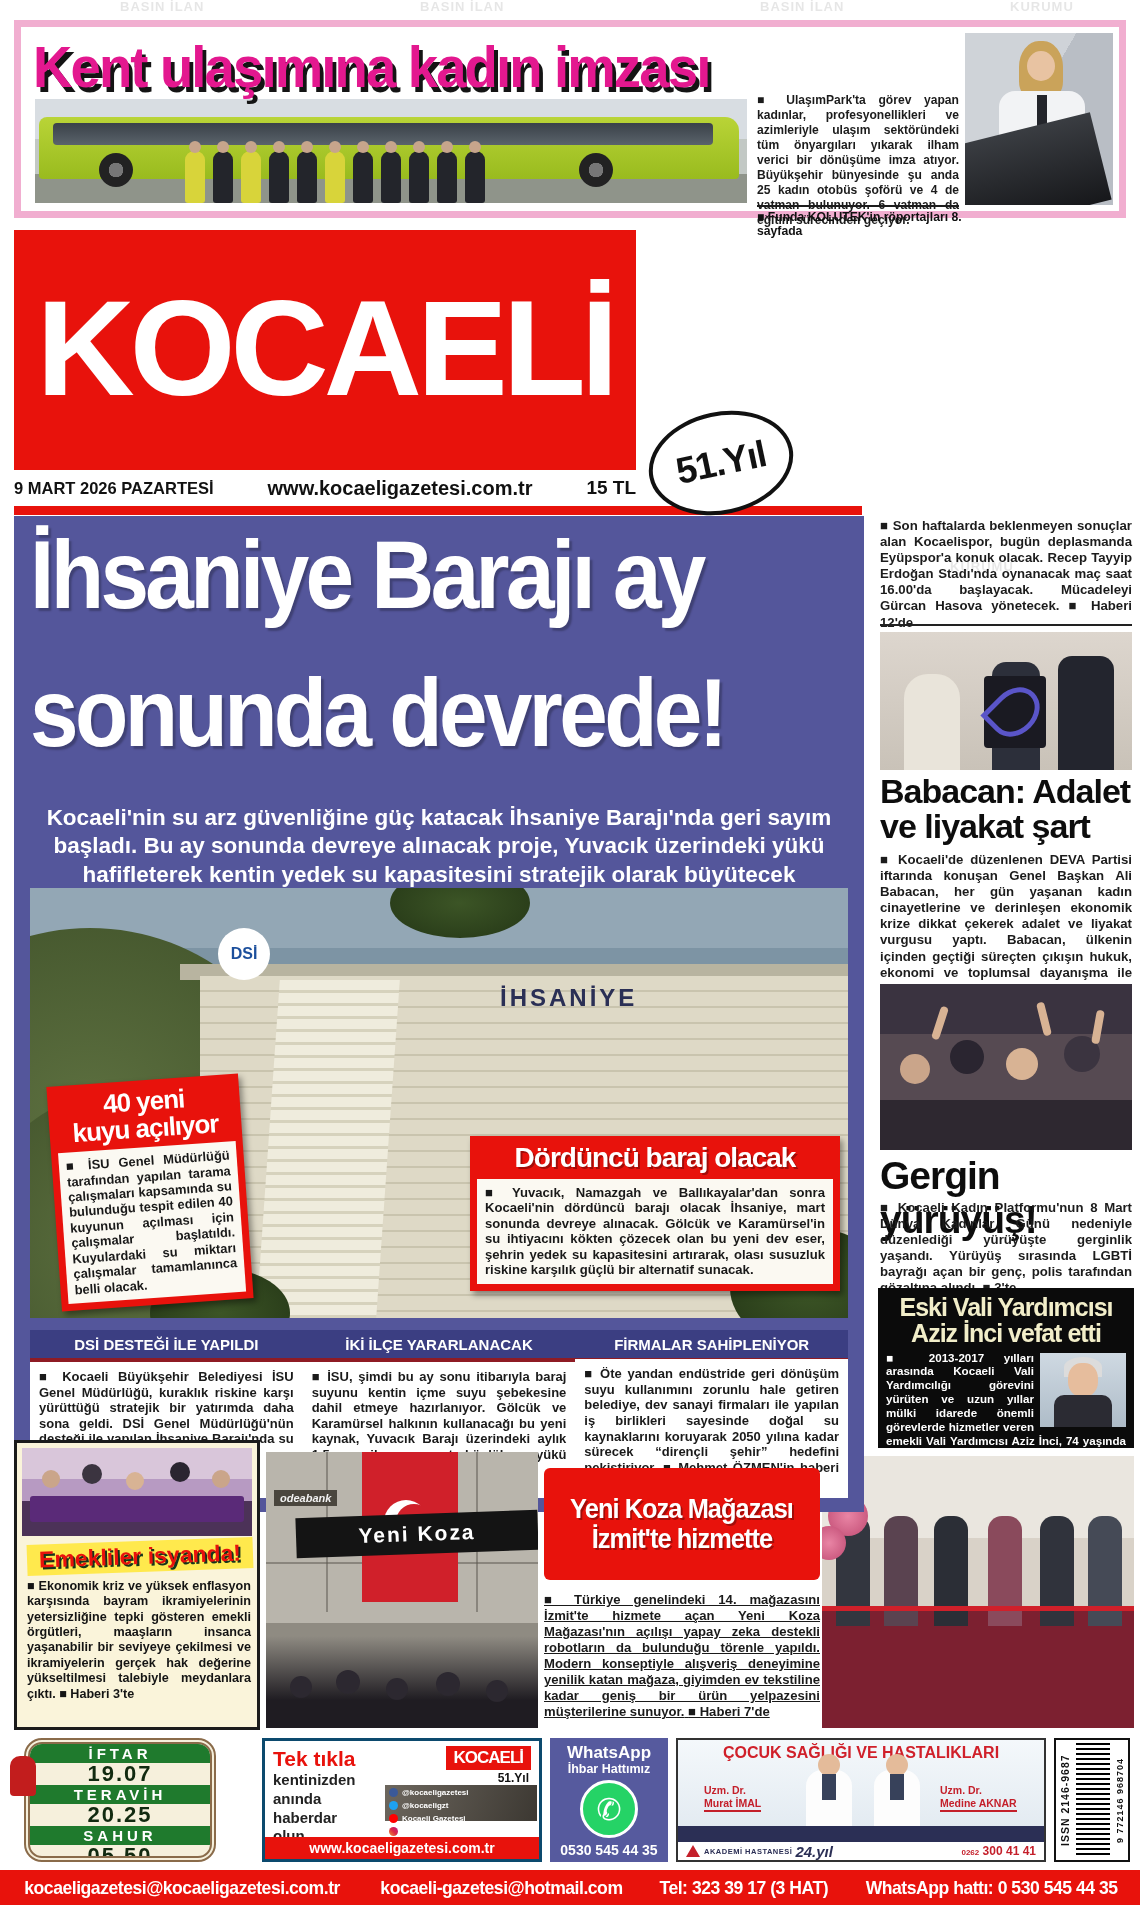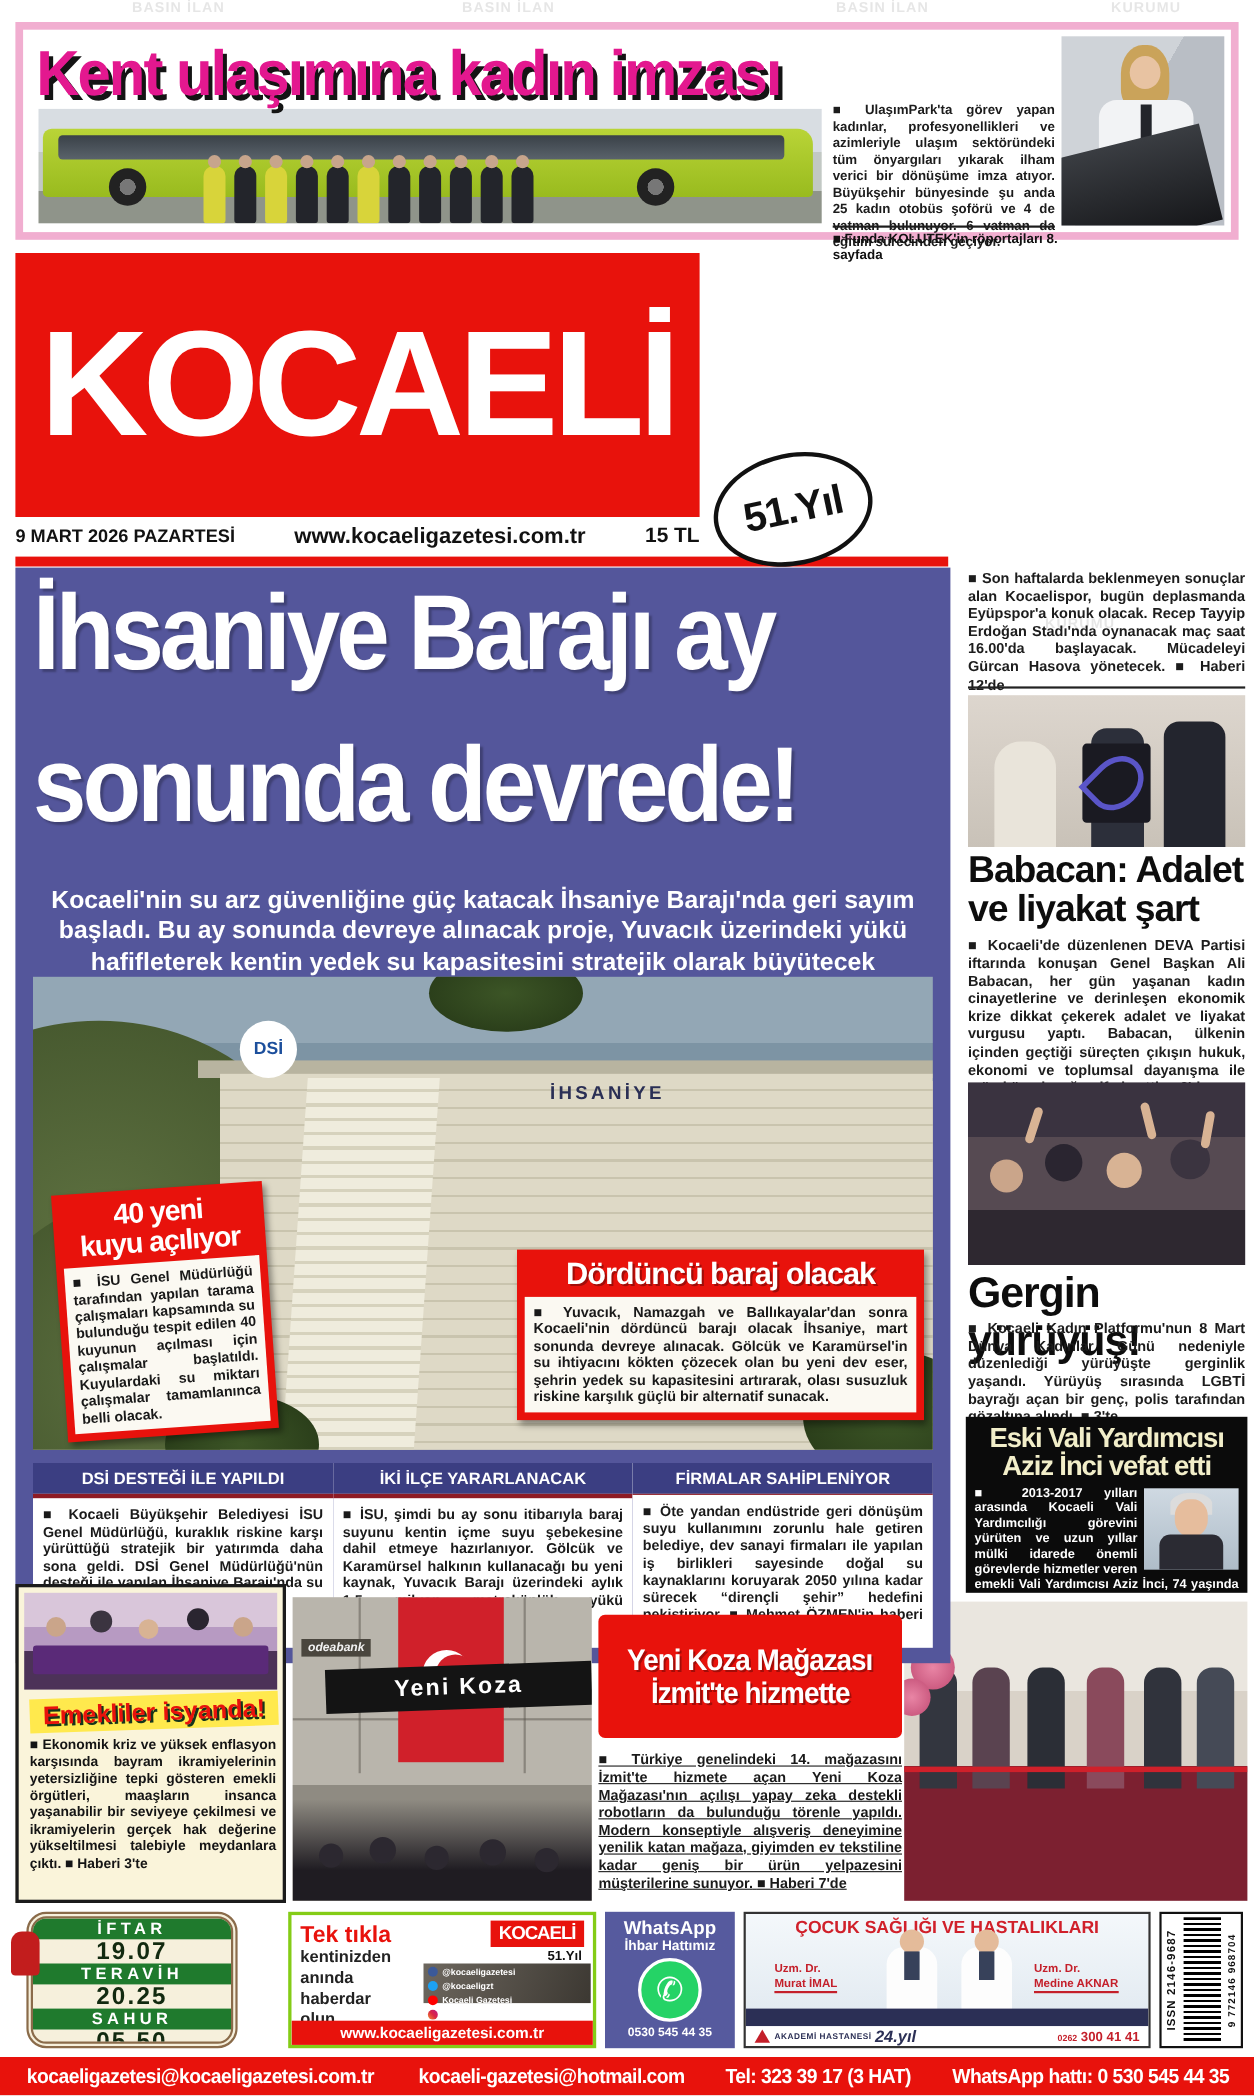--- a/index.html
+++ b/index.html
@@ -85,21 +85,21 @@
   #deck{position:absolute;left:14px;top:288px;width:822px;font-size:22.5px;line-height:1.26;font-weight:800;color:#fff;text-align:center;}
   #dam{left:16px;top:372px;width:818px;height:430px;position:absolute;overflow:hidden;background:linear-gradient(#93a7b5 0 14%,#7d94a4 14% 22%,#cfccba 22% 100%);}
   .hill{position:absolute;background:radial-gradient(#5d7040,#3f5129);border-radius:50%;}
   #dam-face{position:absolute;left:170px;top:88px;width:648px;height:342px;
       background:repeating-linear-gradient(180deg,#ded9c6 0 14px,#c9c4ae 14px 16px);}
   #dam-crest{position:absolute;left:150px;top:76px;width:668px;height:16px;background:#b8b4a0;}
   #spillway{position:absolute;left:238px;top:92px;width:120px;height:338px;
       background:repeating-linear-gradient(180deg,#efecdd 0 10px,#d6d2bd 10px 13px);transform:skewX(-4deg);}
   #dsi-logo{position:absolute;left:188px;top:40px;width:52px;height:52px;background:#fff;border-radius:50%;
       display:flex;align-items:center;justify-content:center;font-weight:900;font-size:16px;color:#1c4f9c;}
-  #dam-label{position:absolute;left:470px;top:96px;font-size:17px;font-weight:800;color:#2a2f55;letter-spacing:3px;}
+  #dam-label{position:absolute;left:470px;top:96px;font-size:24px;font-weight:800;color:#2a2f55;letter-spacing:3px;}
   .bush{position:absolute;background:radial-gradient(#3c5526,#243616);border-radius:50%;}
   
   #kuyu{position:absolute;left:24px;top:192px;width:192px;background:#e8120c;padding:6px 7px 7px;transform:rotate(-4deg);
       box-shadow:3px 4px 6px rgba(0,0,0,.4);box-sizing:border-box;}
   #kuyu-title{color:#fff;font-weight:900;font-size:26px;line-height:1.02;text-align:center;letter-spacing:-1px;margin:2px 0 6px;}
   #kuyu-bodywrap{background:#fbf9f2;padding:6px 7px;}
   #kuyu-body{font-size:12.9px;line-height:1.2;font-weight:600;color:#191919;text-align:justify;}
   
   #baraj{position:absolute;left:440px;top:248px;width:370px;background:#e8120c;padding:5px 7px 7px;
       box-shadow:3px 4px 6px rgba(0,0,0,.4);box-sizing:border-box;}
@@ -136,38 +136,38 @@
       display:flex;flex-direction:column;align-items:center;justify-content:center;}
   .koza-hl{color:#fff;font-weight:900;font-size:27px;line-height:1.12;letter-spacing:-1px;transform:scaleX(.94);text-shadow:2px 2px 0 rgba(0,0,0,.3);white-space:nowrap;}
   #koza-body{left:544px;top:1592px;width:276px;font-size:13.1px;line-height:1.22;font-weight:600;color:#1a1a1a;text-align:justify;text-decoration:underline;}
   #koza-body b{font-weight:800;}
   
   #iftar{left:24px;top:1738px;width:192px;height:124px;background:#f6f0dc;border:6px double #8a6b4a;border-radius:18px;
       box-sizing:border-box;display:flex;flex-direction:column;overflow:hidden;}
   .if-label{background:#1f7a2d;color:#fff;font-weight:900;text-align:center;font-size:15px;letter-spacing:4px;padding:1px 0;}
   .if-num{color:#122a10;font-weight:900;text-align:center;font-size:22px;line-height:1.0;letter-spacing:2px;}
   #iftar-fig{position:absolute;left:10px;top:1756px;width:26px;height:40px;background:#c21d1d;border-radius:10px 10px 4px 4px;z-index:3;}
-  #promo{left:262px;top:1738px;width:280px;height:124px;border:3px solid #84cc16;background:#fff;box-sizing:border-box;overflow:hidden;}
+  #promo{left:262px;top:1738px;width:280px;height:124px;border:3px solid #0c4a6e;background:#fff;box-sizing:border-box;overflow:hidden;}
   #promo-left{position:absolute;left:8px;top:6px;width:110px;}
   #promo-l1{color:#e8120c;font-weight:900;font-size:21px;}
   .promo-l{color:#222;font-weight:700;font-size:15px;line-height:1.25;}
   #promo-logo{position:absolute;right:8px;top:5px;background:#e8120c;color:#fff;font-weight:900;font-size:17px;padding:2px 8px;letter-spacing:-1px;}
   #promo-yil{position:absolute;right:10px;top:30px;font-weight:800;font-size:12px;color:#111;}
   #promo-photo{position:absolute;left:120px;top:44px;width:152px;height:36px;background:linear-gradient(110deg,#6d675e,#3c3832);}
   .soc-row{display:flex;align-items:center;gap:4px;height:12px;margin:1px 0 0 4px;}
   .soc-dot{width:9px;height:9px;border-radius:50%;flex:0 0 auto;}
   .soc-label{color:#fff;font-size:8px;font-weight:600;white-space:nowrap;}
   #promo-web{position:absolute;left:0;bottom:0;width:100%;background:#e8120c;color:#fff;font-weight:800;
       font-size:14px;text-align:center;padding:3px 0;}
   #whatsapp{left:550px;top:1738px;width:118px;height:124px;background:#565a9e;display:flex;flex-direction:column;align-items:center;box-sizing:border-box;padding-top:5px;}
   #wa-1{color:#fff;font-weight:900;font-size:17px;}
   #wa-2{color:#fff;font-weight:800;font-size:12.5px;margin-top:-1px;}
   #wa-icon{width:52px;height:52px;border-radius:50%;background:#25d366;border:3px solid #fff;margin-top:4px;
       display:flex;align-items:center;justify-content:center;color:#fff;font-size:30px;}
-  #wa-num{color:#fff;font-weight:900;font-size:11px;margin-top:4px;letter-spacing:0;}
+  #wa-num{color:#fff;font-weight:900;font-size:14px;margin-top:4px;letter-spacing:0;}
   #clinic{left:676px;top:1738px;width:370px;height:124px;border:2px solid #333;background:linear-gradient(#f4f8fb,#dde6ee);box-sizing:border-box;overflow:hidden;}
   #clinic-title{position:absolute;left:0;top:4px;width:100%;text-align:center;color:#d0202a;font-weight:900;font-size:16px;letter-spacing:0;}
   .doc{position:absolute;top:30px;width:46px;height:64px;background:#fdfdfd;border-radius:16px 16px 0 0;}
   .doc:before{content:"";position:absolute;left:12px;top:-16px;width:22px;height:22px;border-radius:50%;background:#e4bb9a;}
   .doc:after{content:"";position:absolute;left:16px;top:4px;width:14px;height:26px;background:#37415a;}
   .doc-label{position:absolute;width:90px;color:#c41f2a;font-weight:800;font-size:10.5px;line-height:1.25;}
   .doc-label span{border-bottom:2px solid #c41f2a;display:inline-block;}
   #clinic-navy{position:absolute;left:0;bottom:18px;width:100%;height:16px;background:#2b2f55;}
   #clinic-foot{position:absolute;left:0;bottom:0;width:100%;height:18px;background:#fff;display:flex;align-items:center;justify-content:space-between;padding:0 8px;box-sizing:border-box;}
   #ak-tri{width:0;height:0;border-left:7px solid transparent;border-right:7px solid transparent;border-bottom:12px solid #c41f2a;margin-right:4px;}

